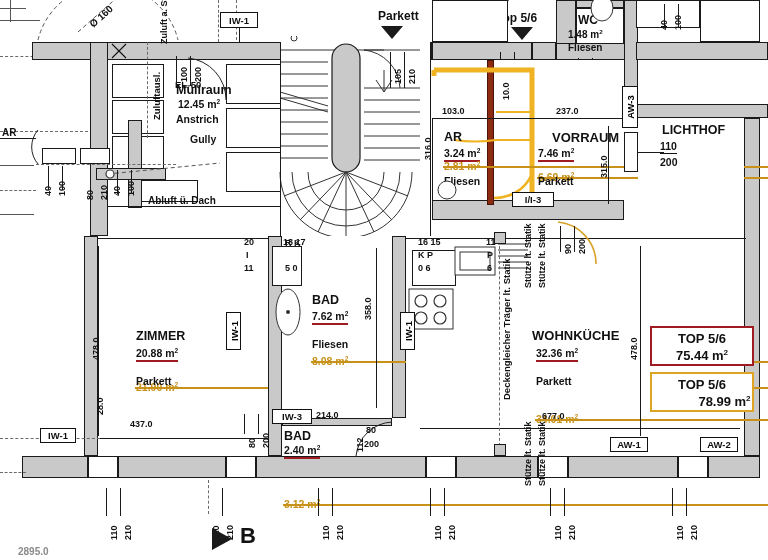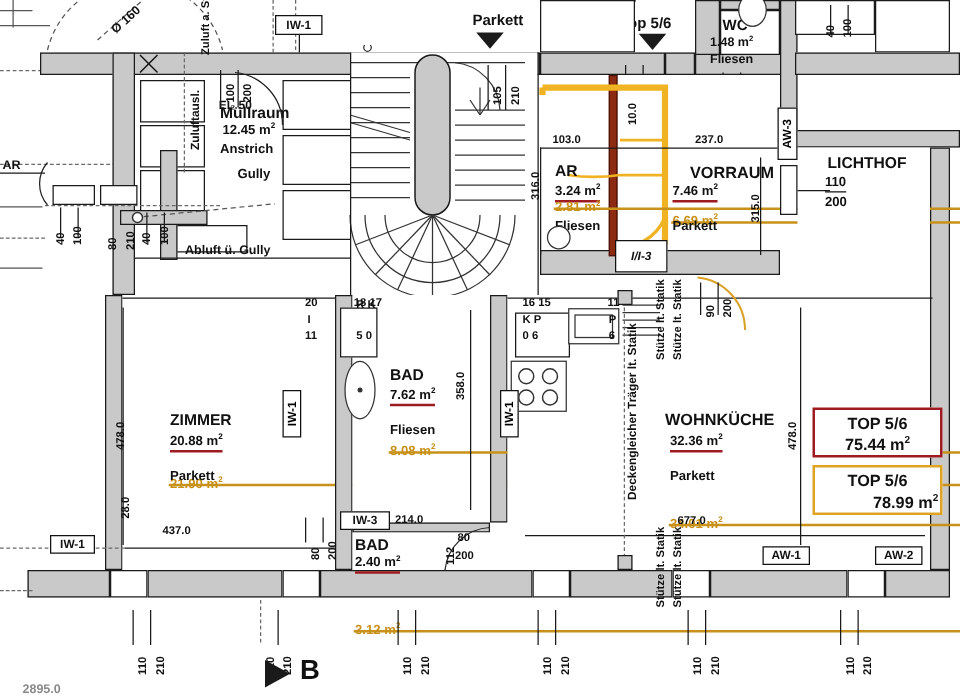--- a/index.html
+++ b/index.html
@@ -119,21 +119,21 @@
   <svg style="position:absolute;left:110px;top:42px;width:18px;height:18px;">
     <line x1="2" y1="2" x2="16" y2="16" stroke="#111" stroke-width="1.1"></line>
     <line x1="16" y1="2" x2="2" y2="16" stroke="#111" stroke-width="1.1"></line>
   </svg>
 
   <div class="t name" style="left:176px;top:84px;font-size:12.5px;">Müllraum</div>
   <div class="t" style="left:178px;top:99px;font-size:10.5px;font-weight:bold;">12.45 m<sup>2</sup></div>
   <div class="t" style="left:176px;top:114px;font-size:10.5px;font-weight:bold;">Anstrich</div>
   <div class="t" style="left:190px;top:134px;font-size:10.5px;font-weight:bold;">Gully</div>
   <div class="t" style="left:175px;top:80px;font-size:9.5px;font-weight:bold;">EI₂ 50</div>
-  <div class="t" style="left:148px;top:196px;font-size:10px;font-weight:bold;">Abluft ü. Gully</div>
+  <div class="t" style="left:148px;top:196px;font-size:10px;font-weight:bold;">Abluft ü. Dach</div>
   <div class="t rot" style="left:152px;top:120px;font-size:9.5px;font-weight:bold;">Zuluftausl.</div>
   <div class="t rot" style="left:160px;top:44px;font-size:9px;font-weight:bold;">Zuluft a. Strangflasche</div>
 
   <div class="thin v" style="left:176px;top:56px;height:30px;"></div>
   <div class="thin v" style="left:190px;top:56px;height:30px;"></div>
   <div class="t dim rot" style="left:180px;top:82px;">100</div>
   <div class="t dim rot" style="left:194px;top:82px;">200</div>
   <svg style="position:absolute;left:186px;top:56px;width:44px;height:46px;">
     <path d="M2 2 A42 42 0 0 1 40 44" fill="none" stroke="#222" stroke-width="1"></path>
   </svg>
@@ -279,21 +279,21 @@
 
   <div class="thin h" style="left:432px;top:118px;width:192px;"></div>
   <div class="t dim" style="left:442px;top:107px;">103.0</div>
   <div class="t dim" style="left:556px;top:107px;">237.0</div>
   <div class="t dim rot" style="left:502px;top:100px;">10.0</div>
   <div class="t dim rot" style="left:424px;top:160px;">316.0</div>
   <div class="t dim rot" style="left:600px;top:178px;">315.0</div>
   <div class="thin v" style="left:432px;top:118px;height:86px;"></div>
   <div class="thin v" style="left:608px;top:126px;height:78px;"></div>
 
-  <div class="tag" style="left:492px;top:192px;width:42px;height:26px;font-style:italic;">I/I-3</div>
+  <div class="tag" style="left:512px;top:192px;width:42px;height:15px;">I/I-3</div>
 
   <div class="roomplain" style="left:638px;top:118px;width:106px;height:100px;"></div>
   <div class="t name" style="left:662px;top:124px;font-size:12.5px;">LICHTHOF</div>
   <div class="t" style="left:660px;top:141px;font-size:10.5px;font-weight:bold;border-bottom:1.2px solid #111;padding-bottom:1px;">110</div>
   <div class="t" style="left:660px;top:157px;font-size:10.5px;font-weight:bold;">200</div>
   <div class="thin h" style="left:624px;top:152px;width:40px;"></div>
   <div class="room" style="left:624px;top:132px;width:14px;height:40px;"></div>
   <div class="tagv" style="left:622px;top:86px;width:16px;height:42px;">
       <span>AW-3</span>
     </div>

